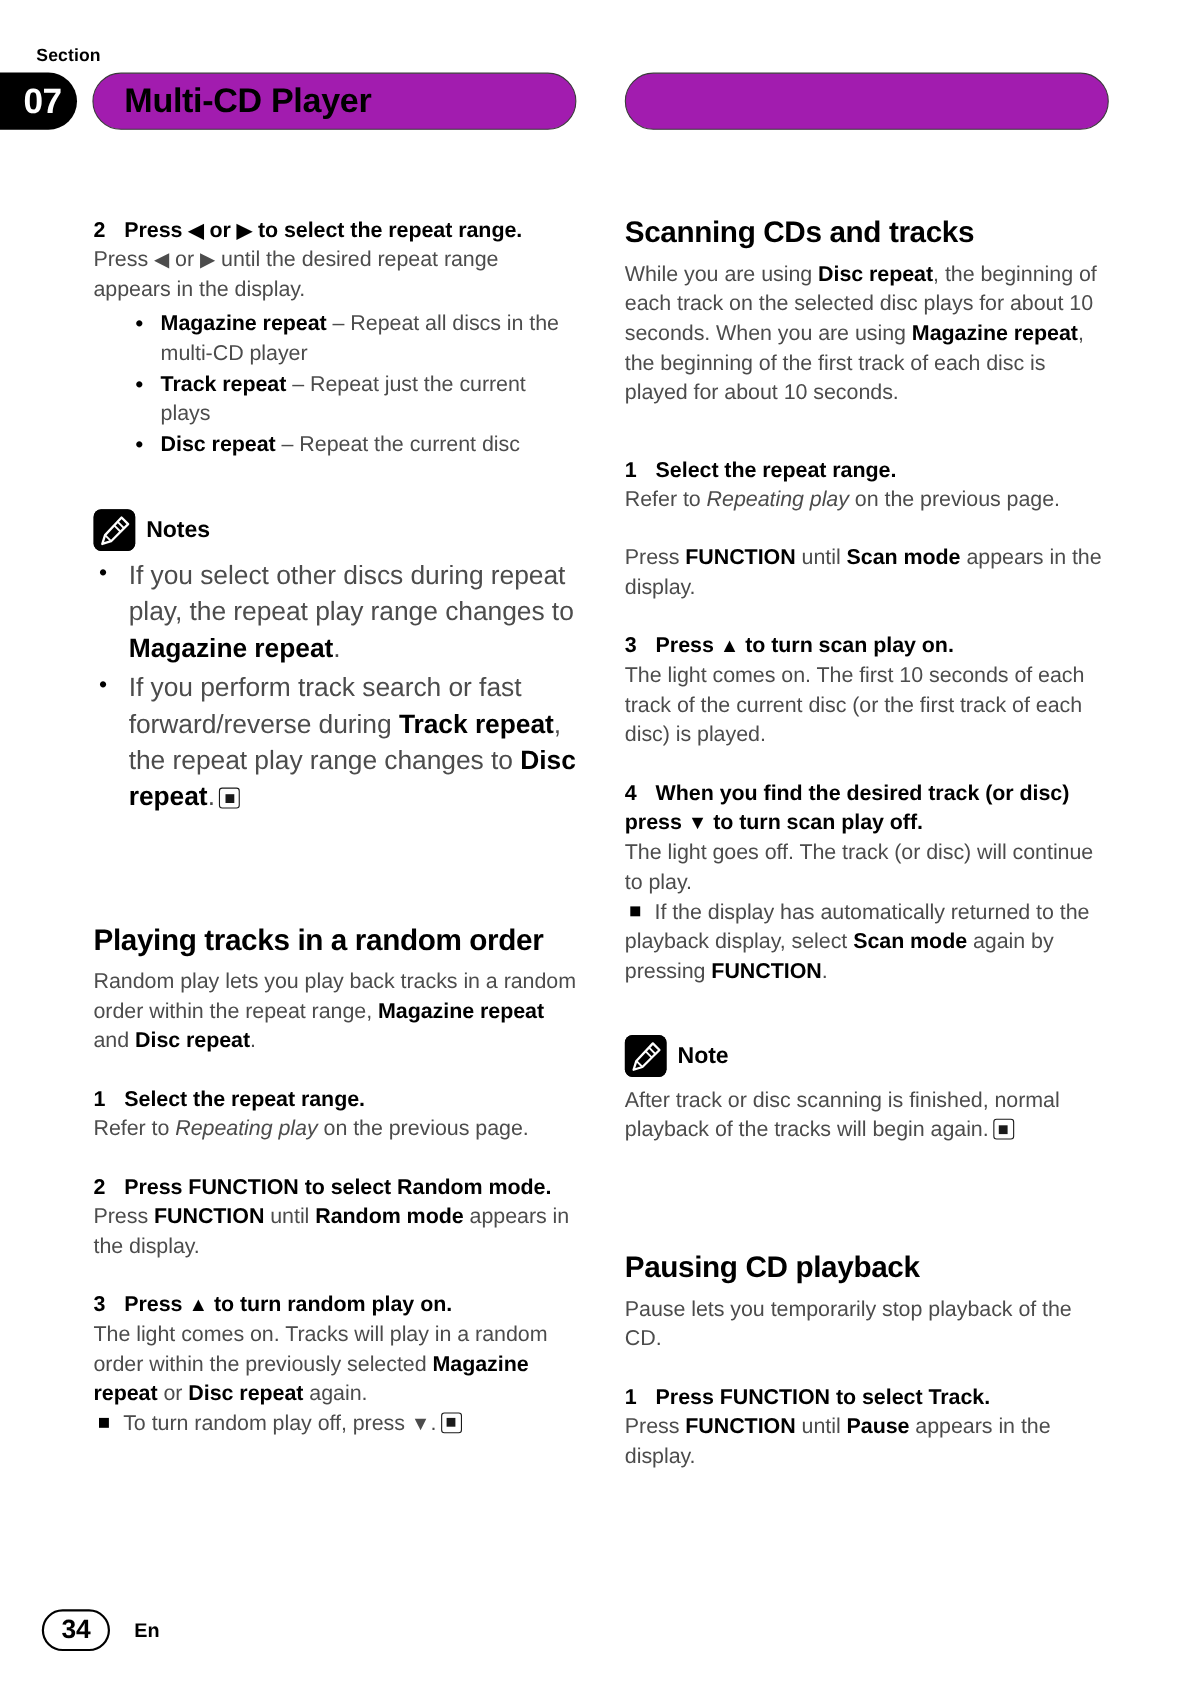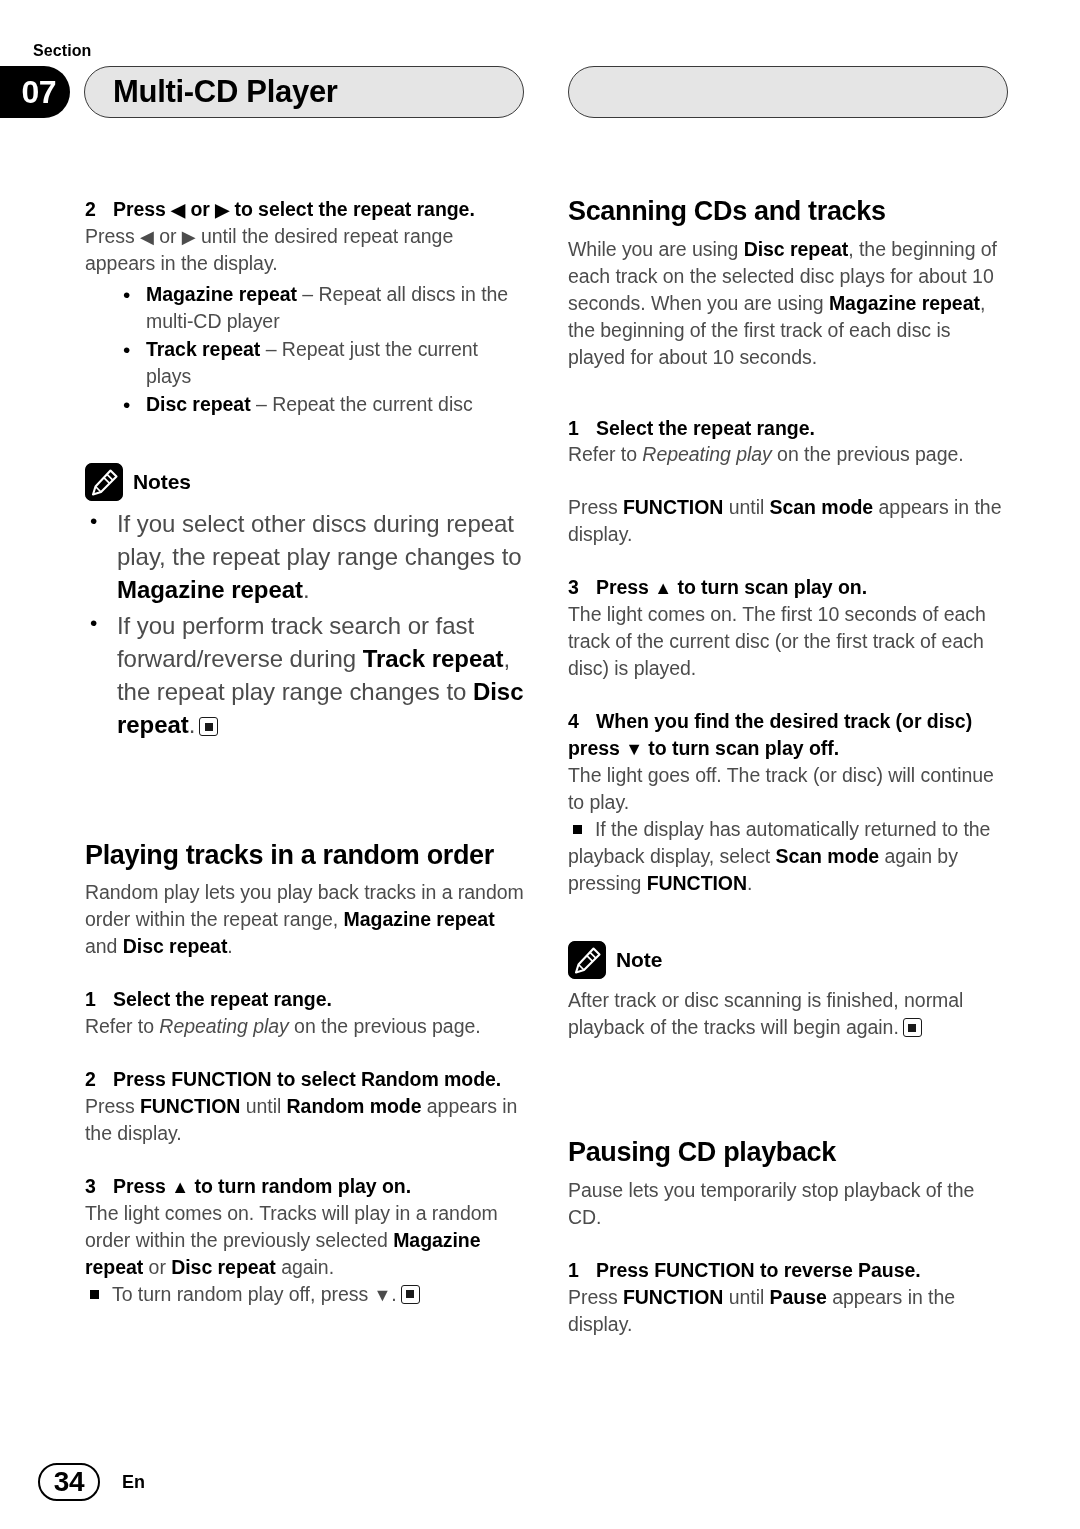--- a/index.html
+++ b/index.html
@@ -59,21 +59,21 @@
     line-height: 1;
     letter-spacing: -0.5px;
   }
   .header-pill {
     position: absolute;
     top: 66px;
     height: 52px;
     border: 1.6px solid #3a3a3a;
     border-radius: 26px;
     box-sizing: border-box;
-    background: #e5e5e5;
+    background: #a21caf;
     display: flex;
     align-items: center;
   }
   .header-pill.left {
     left: 84px;
     width: 440px;
   }
   .header-pill.right {
     left: 568px;
     width: 440px;
@@ -263,21 +263,21 @@
     width: 62px;
     height: 38px;
     border: 2.3px solid #000000;
     border-radius: 19px;
     box-sizing: border-box;
     display: flex;
     align-items: center;
     justify-content: center;
   }
   .page-pill span {
-    font-size: 28px;
+    font-size: 24px;
     font-weight: bold;
     color: #000000;
     letter-spacing: -0.3px;
   }
   .lang {
     font-size: 18px;
     font-weight: bold;
     color: #000000;
   }
 
@@ -397,21 +397,21 @@
       </div>
       <p class="body" style="margin-top:8px"><span>After track or disc scanning is finished, normal playback of the tracks will begin again.</span><span class="endmark"></span></p>
 
       <div class="gap-xxl"></div>
 
       <h2 class="h2">Pausing CD playback</h2>
       <p class="body">Pause lets you temporarily stop playback of the CD.</p>
 
       <div class="gap-md"></div>
 
-      <div class="step"><span class="num">1</span><span>Press FUNCTION to reverse Pause.</span></div>
+      <div class="step"><span class="num">1</span><span>Press FUNCTION to select Track.</span></div>
       <p class="body"><span>Press </span><b>FUNCTION</b><span> until </span><b>Pause</b><span> appears in the display.</span></p>
 
     </div>
   </div>
 
   <div class="footer">
     <div class="page-pill">
       <span>34</span>
     </div>
     <div class="lang">En</div>

